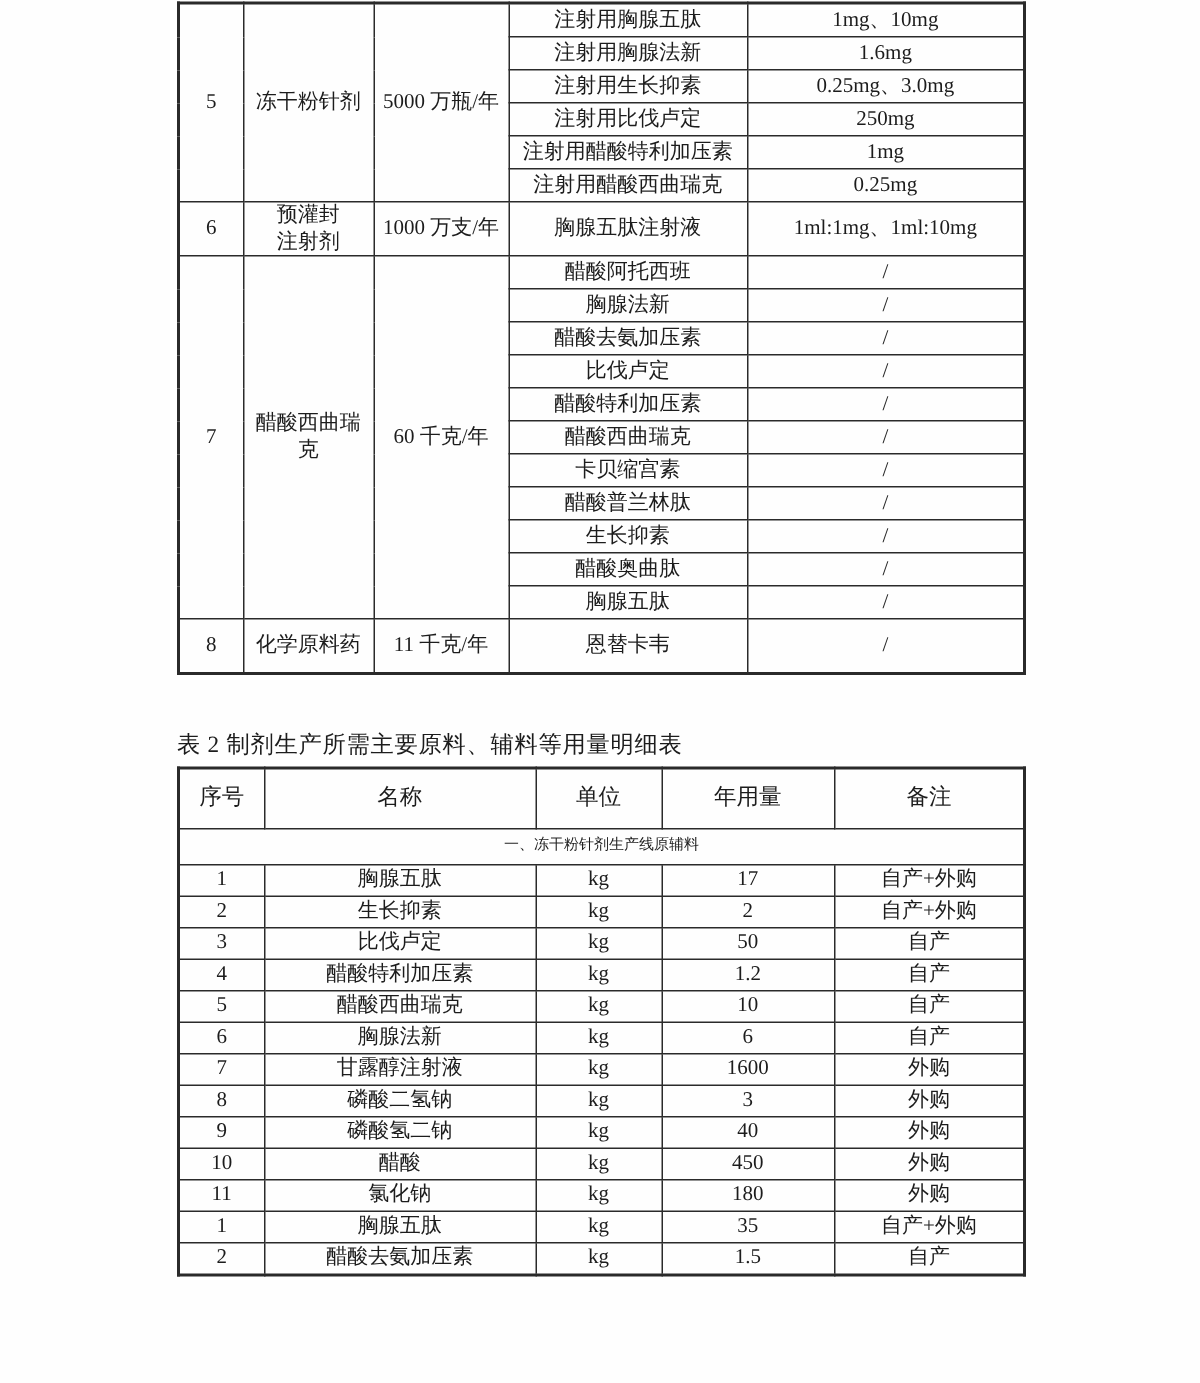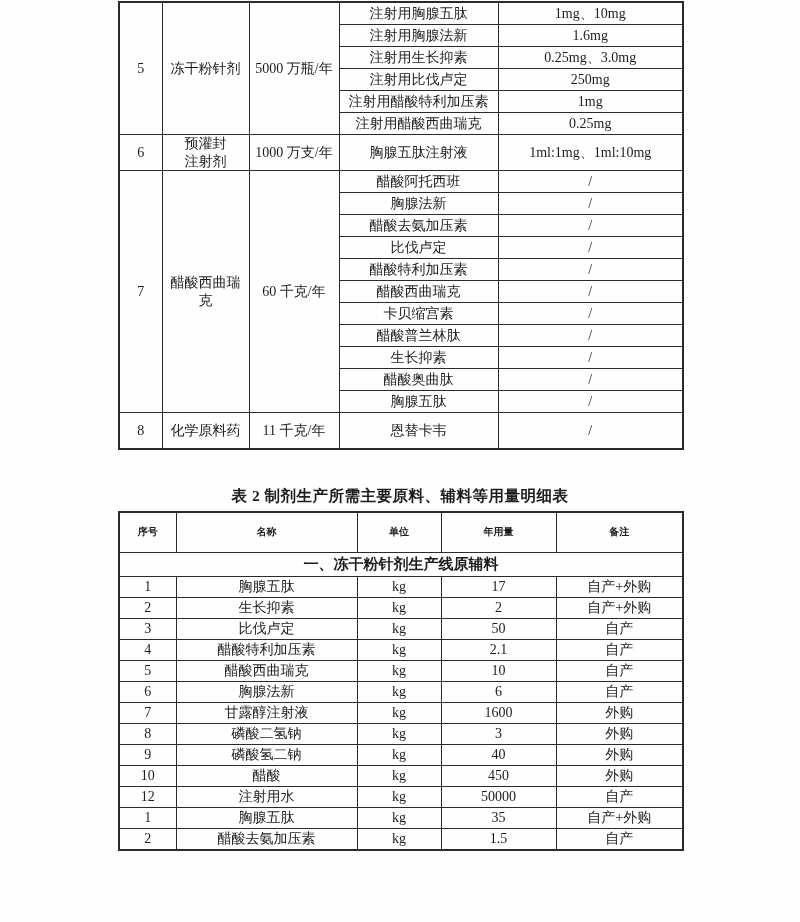--- a/index.html
+++ b/index.html
@@ -35,35 +35,35 @@
   }
   #table1 td { height: 21px; margin-left: 11px; }
   #table1 tr.tall td { height: 35px; }
   #table1 .name-cell { white-space: pre-line; }
   
   #t2-title {
     position: absolute;
     left: 118px;
     top: 486px;
     width: 564px;
-    text-align: center;
-    font-weight: bold;
+    text-align: left;
+    font-weight: normal;
     font-size: 15.5px;
     letter-spacing: 0.5px;
   }
   
   #table2 {
     left: 118px;
     top: 511px;
     width: 564px;
     border: 2px solid #2a2a2a;
   }
-  #table2 th { height: 39px; font-weight: bold; font-size: 10px; }
+  #table2 th { height: 39px; font-weight: normal; font-size: 15px; }
   #table2 td { height: 20px; }
-  #table2 tr.section td { height: 23px; font-weight: bold; font-size: 15px; }
+  #table2 tr.section td { height: 23px; font-weight: normal; font-size: 10px; }
   #table2 tr.subtotal td { height: 22px; }
 </style>
 </head>
 <body>
 
 <div class="page">
 
   <table id="table1">
     <colgroup>
       <col style="width:43px">
@@ -206,21 +206,21 @@
           <td>3</td>
           <td>比伐卢定</td>
           <td>kg</td>
           <td>50</td>
           <td>自产</td>
         </tr>
         <tr>
           <td>4</td>
           <td>醋酸特利加压素</td>
           <td>kg</td>
-          <td>2.1</td>
+          <td>1.2</td>
           <td>自产</td>
         </tr>
         <tr>
           <td>5</td>
           <td>醋酸西曲瑞克</td>
           <td>kg</td>
           <td>10</td>
           <td>自产</td>
         </tr>
         <tr>
@@ -252,25 +252,25 @@
           <td>外购</td>
         </tr>
         <tr>
           <td>10</td>
           <td>醋酸</td>
           <td>kg</td>
           <td>450</td>
           <td>外购</td>
         </tr>
         <tr>
-          <td>12</td>
-          <td>注射用水</td>
-          <td>kg</td>
-          <td>50000</td>
-          <td>自产</td>
+          <td>11</td>
+          <td>氯化钠</td>
+          <td>kg</td>
+          <td>180</td>
+          <td>外购</td>
         </tr>
         <tr>
           <td>1</td>
           <td>胸腺五肽</td>
           <td>kg</td>
           <td>35</td>
           <td>自产+外购</td>
         </tr>
         <tr>
           <td>2</td>

